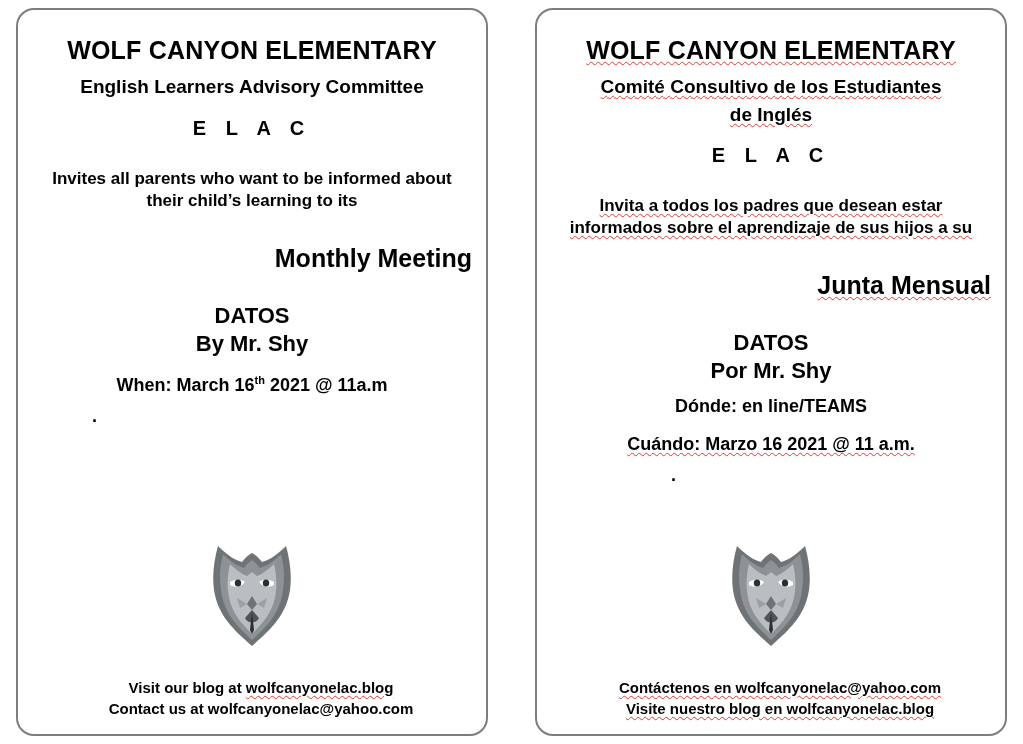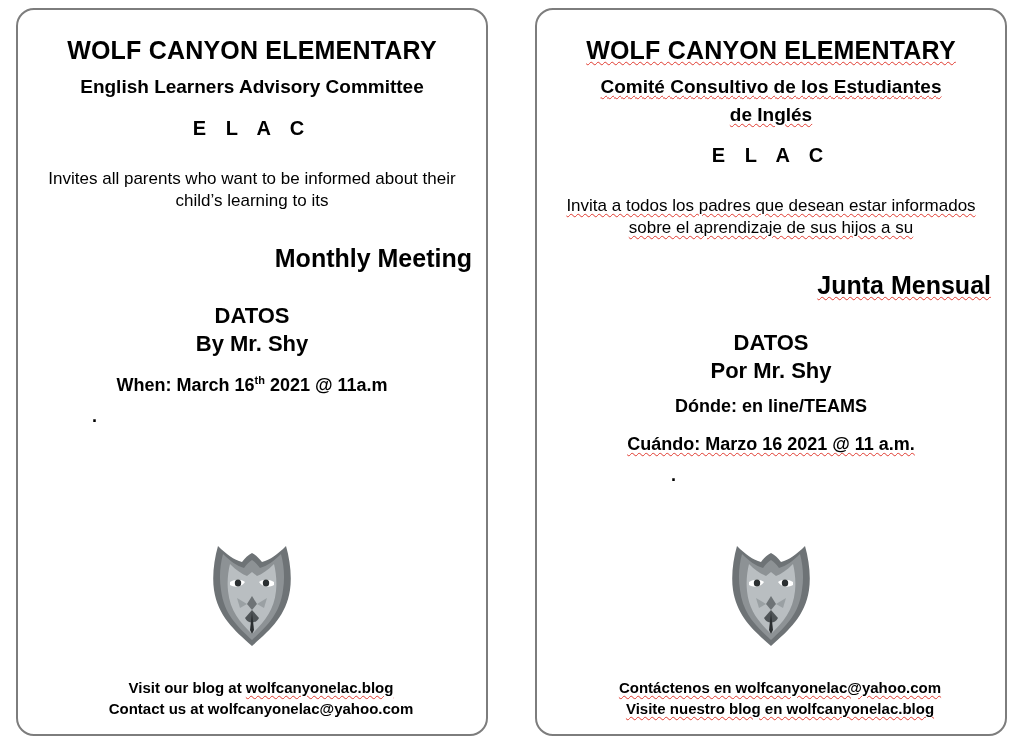--- a/index.html
+++ b/index.html
@@ -51,21 +51,21 @@
     margin: 0 0 4px 0;
   }
   .acronym {
     font-size: 20px;
     font-weight: bold;
     letter-spacing: 7px;
     margin: 18px 0 0 0;
   }
   .invite {
     font-size: 17px;
-    font-weight: normal;
+    font-weight: bold;
     line-height: 1.3;
     margin: 28px 8px 0 8px;
   }
   .meeting {
     font-size: 25px;
     font-weight: bold;
     margin: 32px 0 0 0;
     text-align: right;
   }
   .data-label {

